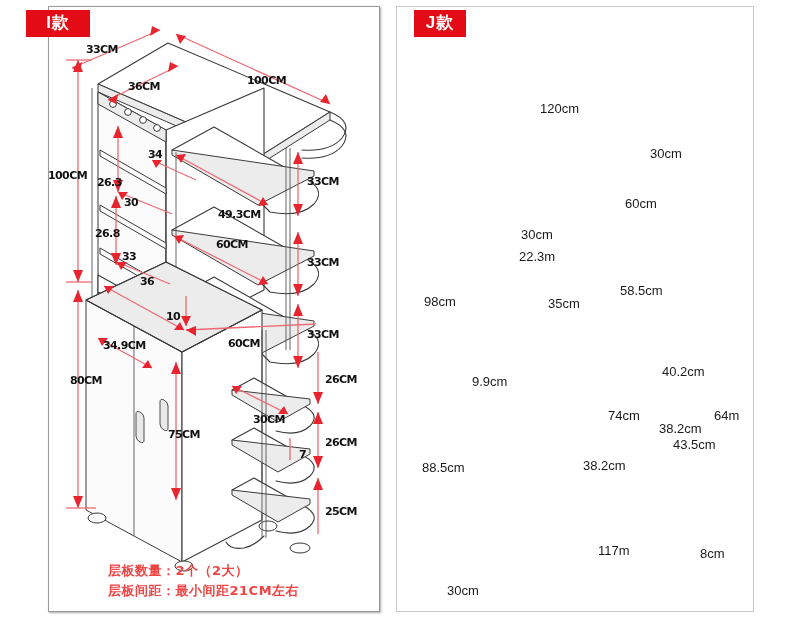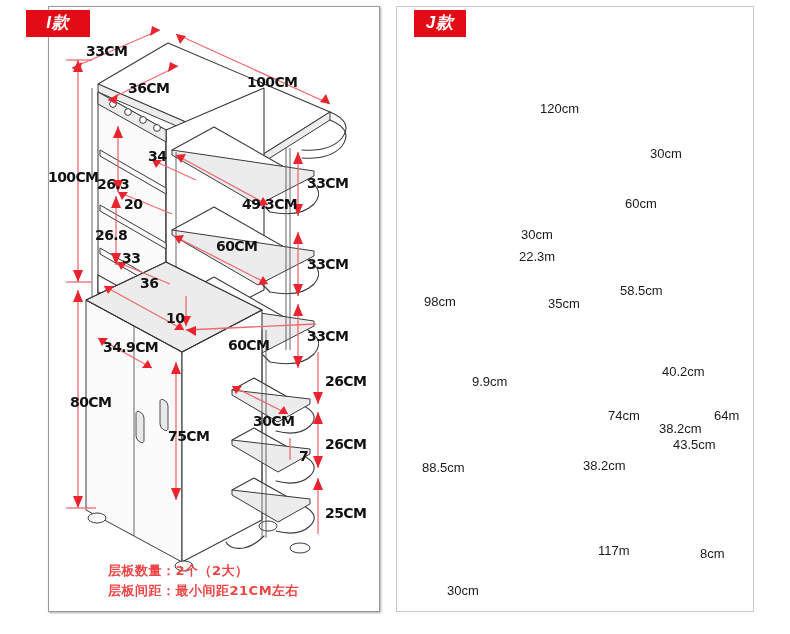--- a/index.html
+++ b/index.html
@@ -6,39 +6,39 @@
   body{width:790px;height:634px;overflow:hidden;
        font-family:"Liberation Sans","DejaVu Sans",sans-serif;}
   #root{position:relative;width:790px;height:634px;background:#fff;}
 
   .panel{position:absolute;background:#fff;border:1px solid #9a9a9a;
          box-shadow:1px 1px 2px rgba(0,0,0,.35);}
   #panel-left{left:48px;top:6px;width:330px;height:604px;}
   #panel-right{left:396px;top:6px;width:356px;height:604px;border-color:#c9c9c9;box-shadow:none;}
 
   .badge{position:absolute;background:#e30b15;color:#fff;font-weight:bold;
-         font-size:17px;line-height:26px;text-align:center;letter-spacing:1px;font-style:italic;}
+         font-size:17px;line-height:26px;text-align:center;letter-spacing:1px;}
   #badge-left{left:26px;top:10px;width:64px;height:27px;}
   #badge-right{left:414px;top:10px;width:52px;height:27px;}
 
   svg{position:absolute;left:0;top:0;overflow:visible;}
   .draw{fill:none;stroke:#3a3a3a;stroke-width:1.1;stroke-linejoin:round;stroke-linecap:round;}
   .draw2{fill:none;stroke:#4a4a4a;stroke-width:.85;}
   .facewhite{fill:#ffffff;stroke:#3a3a3a;stroke-width:1.1;stroke-linejoin:round;}
   .facelight{fill:#fbfbfb;stroke:#3a3a3a;stroke-width:1.0;stroke-linejoin:round;}
   .faceedge{fill:#ececec;stroke:#3a3a3a;stroke-width:1.0;stroke-linejoin:round;}
   .dimred{fill:none;stroke:#ef6a72;stroke-width:1.3;}
   .dimredhead{fill:#e8242f;stroke:none;}
   .dimk{fill:none;stroke:#444;stroke-width:.8;}
   .dimkhead{fill:#444;stroke:none;}
   .hole{fill:#ffffff;stroke:#3a3a3a;stroke-width:1;}
   .handle{fill:#e9e9e9;stroke:#3a3a3a;stroke-width:.9;}
 
   .lbl{position:absolute;white-space:nowrap;color:#111;
-       font-family:"DejaVu Sans",sans-serif;font-size:14px;font-weight:bold;
+       font-family:"DejaVu Sans",sans-serif;font-size:11px;font-weight:bold;
        letter-spacing:-0.6px;}
   .lblk{position:absolute;white-space:nowrap;color:#1a1a1a;
         font-family:"Liberation Sans",sans-serif;font-size:13px;}
   .note{position:absolute;white-space:nowrap;color:#ef4444;font-weight:bold;
         font-family:"DejaVu Sans",sans-serif;font-size:13px;letter-spacing:.5px;}
 </style>
 </head>
 <body>
 
 <div id="root">
@@ -388,33 +388,33 @@
   <div class="badge" id="badge-left">I款</div>
   <div class="badge" id="badge-right">J款</div>
 
   <div id="left-labels">
       <div class="lbl" style="left: 86px; top: 43px;">33CM</div>
       <div class="lbl" style="left: 128px; top: 80px;">36CM</div>
       <div class="lbl" style="left: 247px; top: 74px;">100CM</div>
       <div class="lbl" style="left: 48px; top: 169px;">100CM</div>
       <div class="lbl" style="left: 97px; top: 176px;">26.3</div>
       <div class="lbl" style="left: 148px; top: 148px;">34</div>
-      <div class="lbl" style="left: 124px; top: 196px;">20</div>
+      <div class="lbl" style="left: 124px; top: 196px;">30</div>
       <div class="lbl" style="left: 95px; top: 227px;">26.8</div>
       <div class="lbl" style="left: 122px; top: 250px;">33</div>
-      <div class="lbl" style="left: 218px; top: 196px; margin-left: 24px;">49.3CM</div>
+      <div class="lbl" style="left: 218px; top: 208px;">49.3CM</div>
       <div class="lbl" style="left: 216px; top: 238px;">60CM</div>
       <div class="lbl" style="left: 307px; top: 175px;">33CM</div>
       <div class="lbl" style="left: 307px; top: 256px;">33CM</div>
       <div class="lbl" style="left: 307px; top: 328px;">33CM</div>
       <div class="lbl" style="left: 140px; top: 275px;">36</div>
       <div class="lbl" style="left: 166px; top: 310px;">10</div>
       <div class="lbl" style="left: 228px; top: 337px;">60CM</div>
       <div class="lbl" style="left: 103px; top: 339px;">34.9CM</div>
-      <div class="lbl" style="left: 70px; top: 374px; margin-top: 20px;">80CM</div>
+      <div class="lbl" style="left: 70px; top: 374px;">80CM</div>
       <div class="lbl" style="left: 168px; top: 428px;">75CM</div>
       <div class="lbl" style="left: 253px; top: 413px;">30CM</div>
       <div class="lbl" style="left: 325px; top: 373px;">26CM</div>
       <div class="lbl" style="left: 325px; top: 436px;">26CM</div>
       <div class="lbl" style="left: 299px; top: 448px;">7</div>
       <div class="lbl" style="left: 325px; top: 505px;">25CM</div>
     </div>
   <div id="right-labels">
       <div class="lblk" style="left: 540px; top: 101px;">120cm</div>
       <div class="lblk" style="left: 650px; top: 146px;">30cm</div>

